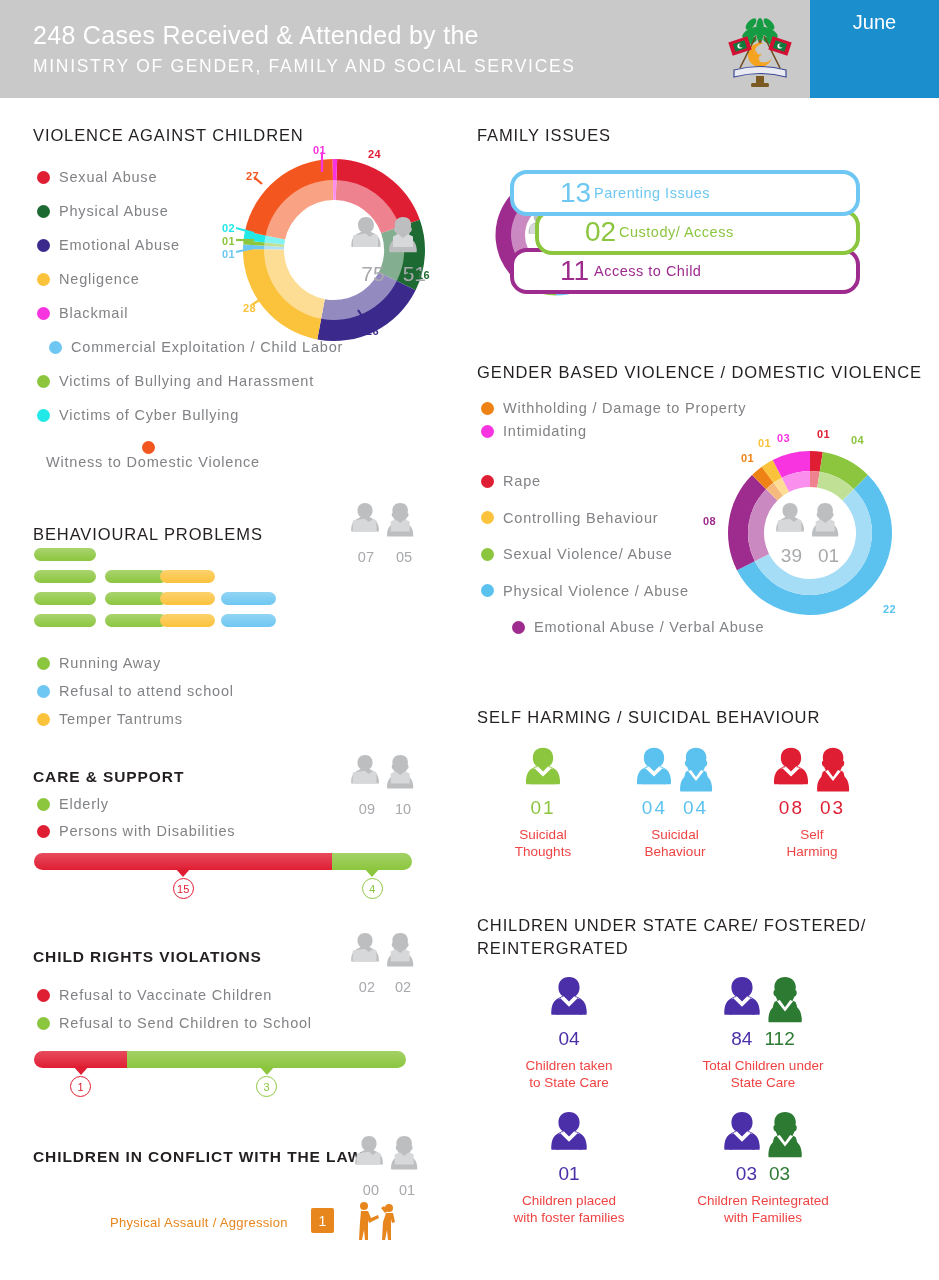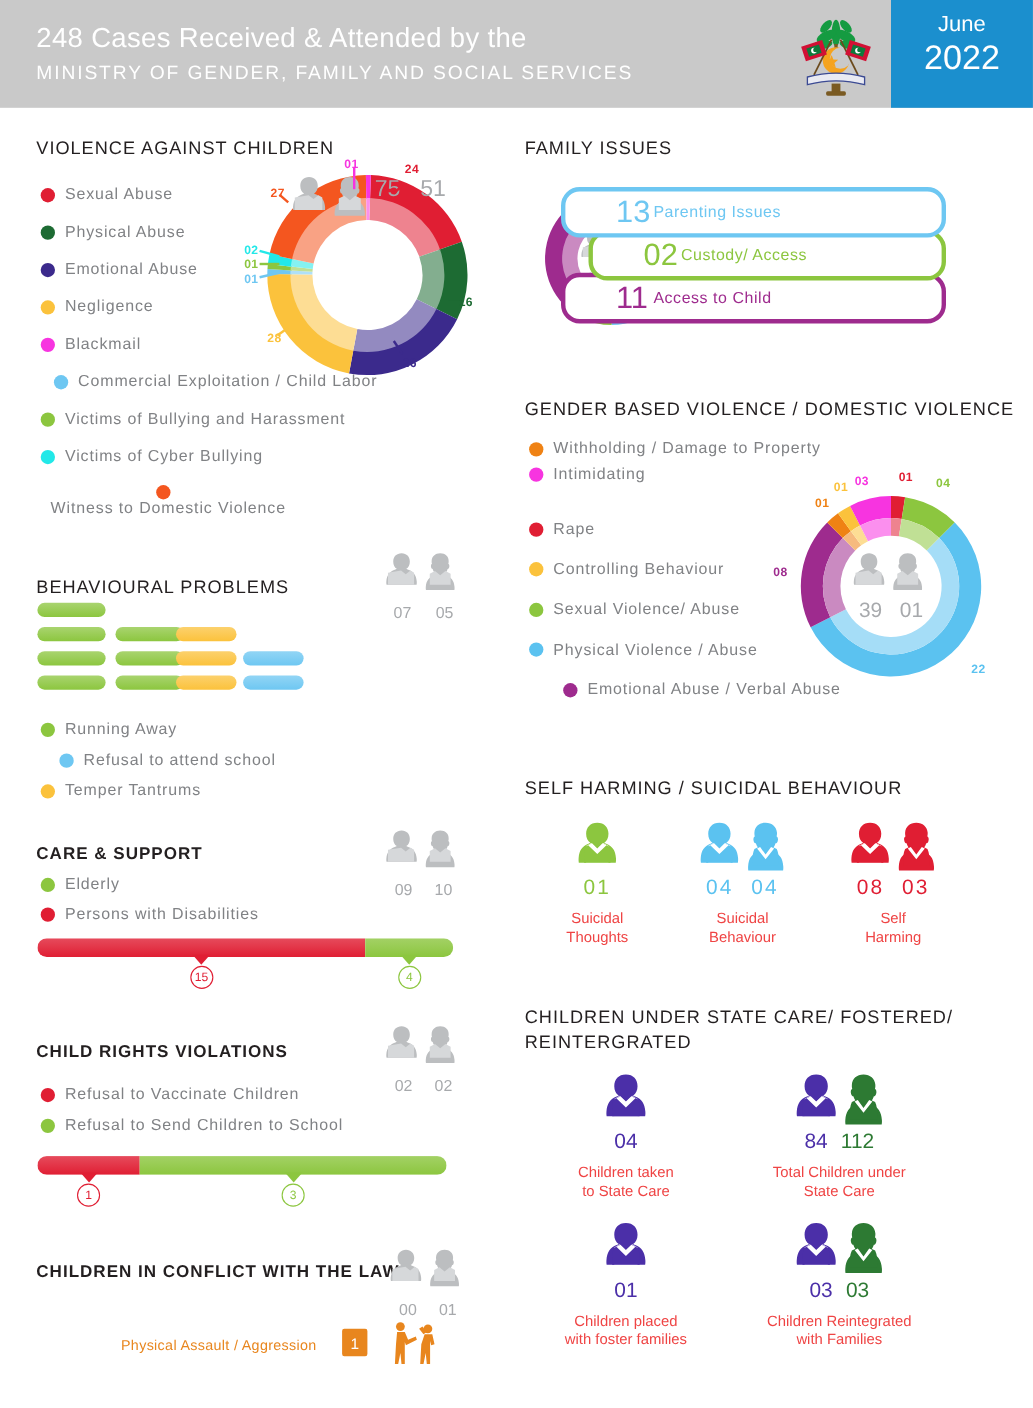--- a/index.html
+++ b/index.html
@@ -116,21 +116,20 @@
       </g>
 
       <path d="M12 60 Q38 53 64 60 L64 67 Q38 60 12 67 Z" fill="#e9eaf2" stroke="#3b4a93" stroke-width="1.2"></path>
 
       <rect x="34" y="66" width="8" height="8" fill="#7a5a22"></rect>
       <rect x="29" y="73" width="18" height="4" rx="1.5" fill="#7a5a22"></rect>
     </svg>
   </div>
   <div class="header-date">
     <div class="header-month">June</div>
-    <div class="header-year">2022</div>
   </div>
 </div>
 
 <div class="sec-title" style="left:33px; top:126px;">VIOLENCE AGAINST CHILDREN</div>
 
 <div id="vac-legend">
     <div class="legend-item" style="left: 37px; top: 169px;">
       <span class="legend-dot" style="background: rgb(224, 30, 51);"></span>
       <span class="legend-label">Sexual Abuse</span>
     </div>
@@ -182,21 +181,21 @@
       <path d="M22.003481313083995 91.30187987264556 A70 70 0 0 1 22.125290916258535 87.81370922384764 L42.08949351161324 89.00979230274831 A50 50 0 0 0 42.00248665220285 91.5013427661754 Z" fill="#afe0f8"></path>
       <path d="M1.1628781911361017 86.55782199100193 A91 91 0 0 1 1.5470660725725338 82.03673025957637 L23.414808340741814 84.44543283418429 A69 69 0 0 0 23.123501046026277 87.87351337779268 Z" fill="#8cc63f"></path>
       <path d="M22.125290916258535 87.81370922384764 A70 70 0 0 1 22.42082005582502 84.33594635352028 L42.30058575416073 86.52567596680021 A50 50 0 0 0 42.08949351161324 89.00979230274831 Z" fill="#c0e095"></path>
       <path d="M1.5470660725725338 82.03673025957637 A91 91 0 0 1 2.988568333223654 73.08003613558404 L24.50781554936738 77.6540933335747 A69 69 0 0 0 23.414808340741814 84.44543283418429 Z" fill="#22e8e8"></path>
       <path d="M22.42082005582502 84.33594635352028 A70 70 0 0 1 23.529667948633573 77.44618164275695 L43.0926199633097 81.60441545911212 A50 50 0 0 0 42.30058575416073 86.52567596680021 Z" fill="#85f2f2"></path>
       <path d="M2.988568333223654 73.08003613558404 A91 91 0 0 1 90.63869396161094 1.0101827352651185 L90.96780091594675 23.007720975091132 A69 69 0 0 0 24.50781554936738 77.6540933335747 Z" fill="#f4561f"></path>
       <path d="M23.529667948633573 77.44618164275695 A70 70 0 0 1 90.9528415089315 22.00783287328086 L91.25202964923677 42.00559490948633 A50 50 0 0 0 43.0926199633097 81.60441545911212 Z" fill="#f9a284"></path>
       <path d="M90.63869396161094 1.0101827352651185 A91 91 0 0 1 95.17585419992746 1.0554347412622889 L94.40806527247247 23.042032935682386 A69 69 0 0 0 90.96780091594675 23.007720975091132 Z" fill="#f734e0"></path>
       <path d="M90.9528415089315 22.00783287328086 A70 70 0 0 1 94.44296476917496 22.0426421086633 L93.74497483512498 42.030458649045215 A50 50 0 0 0 91.25202964923677 42.00559490948633 Z" fill="#fb8fee"></path>
     </svg>
-  <div style="position:absolute; left:0; top:0; width:184px; height:184px; display:flex; flex-direction:row; align-items:flex-start; justify-content:center;">
+  <div style="position:absolute; left:0; top:0; width:184px; height:184px; display:flex; flex-direction:column; align-items:flex-end; justify-content:center;">
     <svg width="78" height="46" viewBox="0 0 78 46">
       <g fill="#bcbec0">
         <path d="M18 3c-5 0-8 3.4-8 8 0 3.2 1.3 5.6 3.4 6.8-1.2 .5-2 1-2 1 -5 2-7.4 5-8 11 -.2 2 .2 3.2 .2 3.2h28.8s.3-1.2 .1-3.2c-.6-6-3-9-8-11 0 0-.8-.5-2-1 2.1-1.2 3.4-3.6 3.4-6.8 0-4.6-3-8-7.9-8z"></path>
         <path d="M17.5 19.5 L22 23 L26.5 19.5 L30 21.5 L30 33 L5 33 L5 21.5 Z" fill="#d6d8da"></path>
         <path d="M55 3c-4.8 0-8 3-8.2 7.4 -.1 1.6 .3 2.8 .3 2.8s-1.1 .2-1 2.2c.1 2 1.1 2.6 1.7 2.6 .5 2.2 2.2 4.2 3.6 5 -1 .5-2.2 1-2.2 1 -5 2-7.4 5-8 11 -.2 2 .2 3.2 .2 3.2h27.2s.3-1.2 .1-3.2c-.6-6-3-9-8-11 0 0-1.2-.5-2.2-1 1.4-.8 3.1-2.8 3.6-5 .6 0 1.6-.6 1.7-2.6 .1-2-1-2.2-1-2.2s.4-1.2 .3-2.8C63.1 6 60 3 55 3z"></path>
         <path d="M50 20 L55 24 L60 20 L65 22.5 L65 33 L45 33 L45 22.5 Z" fill="#d6d8da"></path>
       </g>
     </svg>
     <div style="display:flex; gap:18px; margin-top:2px;">
       <span style="font-size:21px;color:#a7a9ac;">75</span>
@@ -370,21 +369,21 @@
     <div class="bbar" style="left: 160px; top: 592px; width: 55px; background: linear-gradient(rgb(252, 209, 109), rgb(251, 194, 60));"></div>
     <div class="bbar" style="left: 160px; top: 570px; width: 55px; background: linear-gradient(rgb(252, 209, 109), rgb(251, 194, 60));"></div>
     <div class="bbar" style="left: 221px; top: 614px; width: 55px; background: linear-gradient(rgb(146, 213, 245), rgb(110, 199, 242));"></div>
     <div class="bbar" style="left: 221px; top: 592px; width: 55px; background: linear-gradient(rgb(146, 213, 245), rgb(110, 199, 242));"></div>
   </div>
 <div id="beh-legend">
     <div class="legend-item" style="left: 37px; top: 655px;">
       <span class="legend-dot" style="background: rgb(140, 198, 63);"></span>
       <span class="legend-label">Running Away</span>
     </div>
-    <div class="legend-item" style="left: 37px; top: 683px; margin-left: 17px;">
+    <div class="legend-item" style="left: 37px; top: 683px;">
       <span class="legend-dot" style="background: rgb(110, 199, 242);"></span>
       <span class="legend-label">Refusal to attend school</span>
     </div>
     <div class="legend-item" style="left: 37px; top: 711px;">
       <span class="legend-dot" style="background: rgb(251, 194, 60);"></span>
       <span class="legend-label">Temper Tantrums</span>
     </div>
   </div>
 
 <div class="sec-title" style="left:33px; top:768px; font-weight:600; font-size:15.5px;">CARE &amp; SUPPORT</div>

